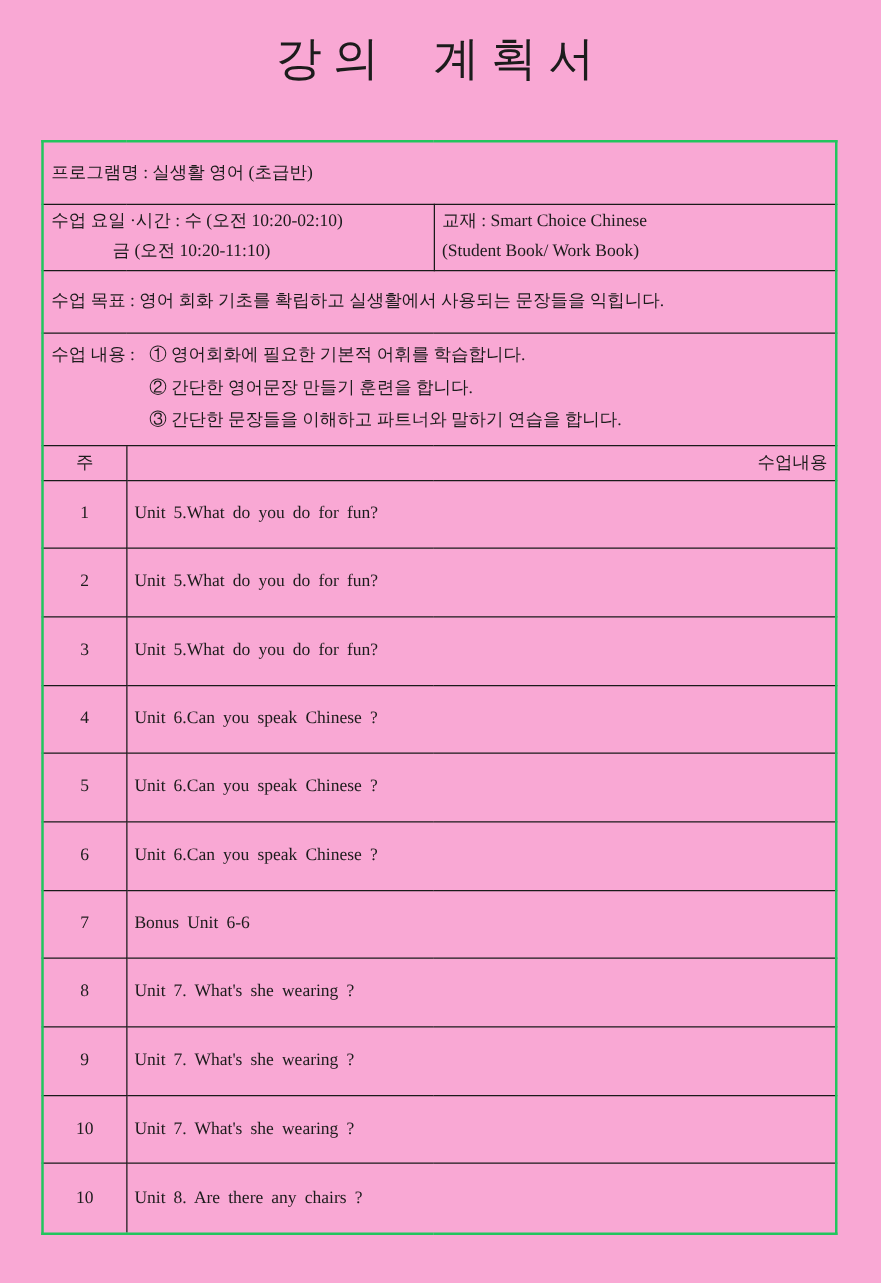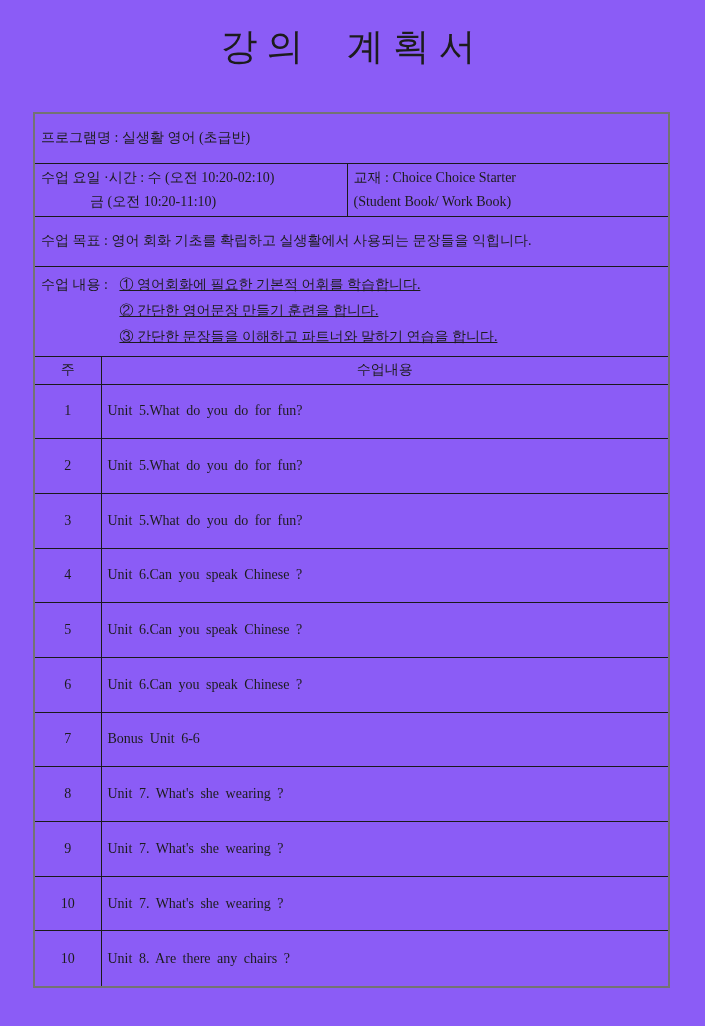--- a/index.html
+++ b/index.html
@@ -6,42 +6,42 @@
     margin: 0;
     padding: 0;
     background: #ffffff;
     color: #111111;
     font-family: "Liberation Serif", "DejaVu Serif", serif;
   }
   .page {
     position: relative;
     width: 705px;
     height: 1026px;
-    background: #8b5cf6;
+    background: #f9a8d4;
     overflow: hidden;
   }
   .title {
     margin: 0;
     padding-top: 22px;
     text-align: center;
     font-size: 37px;
     font-weight: normal;
     letter-spacing: 9px;
     word-spacing: 16px;
     color: #1c1c1c;
   }
   table.doc-table {
     position: absolute;
     left: 33px;
     top: 112px;
     width: 580px;
     height: 876px;
     border-collapse: collapse;
     table-layout: fixed;
-    border: 2px solid #737373;
+    border: 2px solid #22c55e;
   }
   table.doc-table td {
     border: 1px solid #1a1a1a;
     padding: 2px 6px;
     font-size: 14px;
     color: #1c1c1c;
     vertical-align: middle;
     overflow: hidden;
   }
   col.c-week { width: 67px; }
@@ -54,24 +54,24 @@
 
   .cell-program { padding-left: 8px; }
   .cell-schedule { padding-left: 8px; line-height: 24px; }
   .cell-schedule .line2 { padding-left: 49px; }
   .cell-textbook { padding-left: 8px; line-height: 24px; }
   .cell-goal { padding-left: 8px; }
 
   .cell-content { padding-left: 8px; margin-top: 16px; }
   .content-flex { display: flex; align-items: flex-start; line-height: 26px; }
   .content-label { white-space: pre; }
-  .content-items { margin-left: 8px; text-decoration: underline; }
+  .content-items { margin-left: 8px; }
 
   .header-week { text-align: center; }
-  .header-content { text-align: center; margin-left: 12px; }
+  .header-content { text-align: right; margin-left: 12px; }
 
   td.week-num {
     text-align: center;
     font-size: 14px;
     word-spacing: 2px;
   }
   td.week-content {
     padding-left: 11px;
     font-size: 14px;
     word-spacing: 3px;
@@ -93,21 +93,21 @@
     <tbody>
       <tr class="h50">
         <td colspan="3" class="cell-program">프로그램명 : 실생활 영어 (초급반)</td>
       </tr>
       <tr class="h50">
         <td colspan="2" class="cell-schedule">
           <div class="line1">수업 요일 ·시간 : 수 (오전 10:20-02:10)</div>
           <div class="line2">금 (오전 10:20-11:10)</div>
         </td>
         <td class="cell-textbook">
-          <div>교재 : Choice Choice Starter</div>
+          <div>교재 : Smart Choice Chinese</div>
           <div>(Student Book/ Work Book)</div>
         </td>
       </tr>
       <tr class="h50">
         <td colspan="3" class="cell-goal">수업 목표 : 영어 회화 기초를 확립하고 실생활에서 사용되는 문장들을 익힙니다.</td>
       </tr>
       <tr class="h90">
         <td colspan="3" class="cell-content">
           <div class="content-flex">
             <span class="content-label">수업 내용 : </span>

